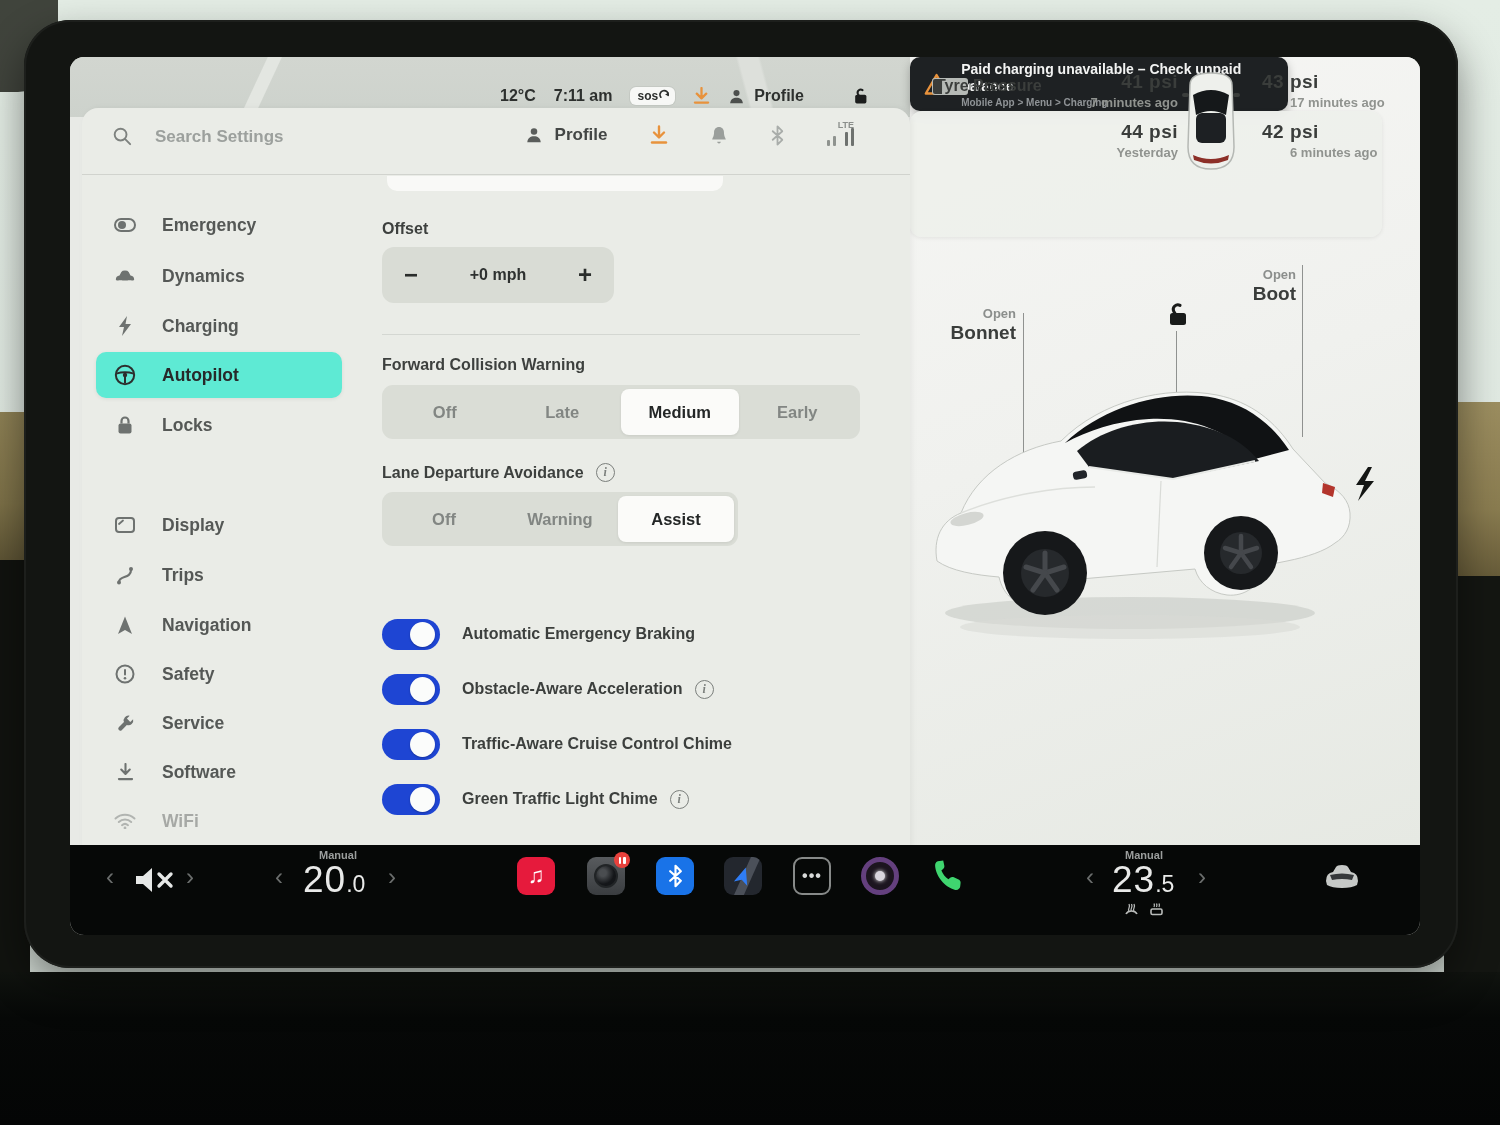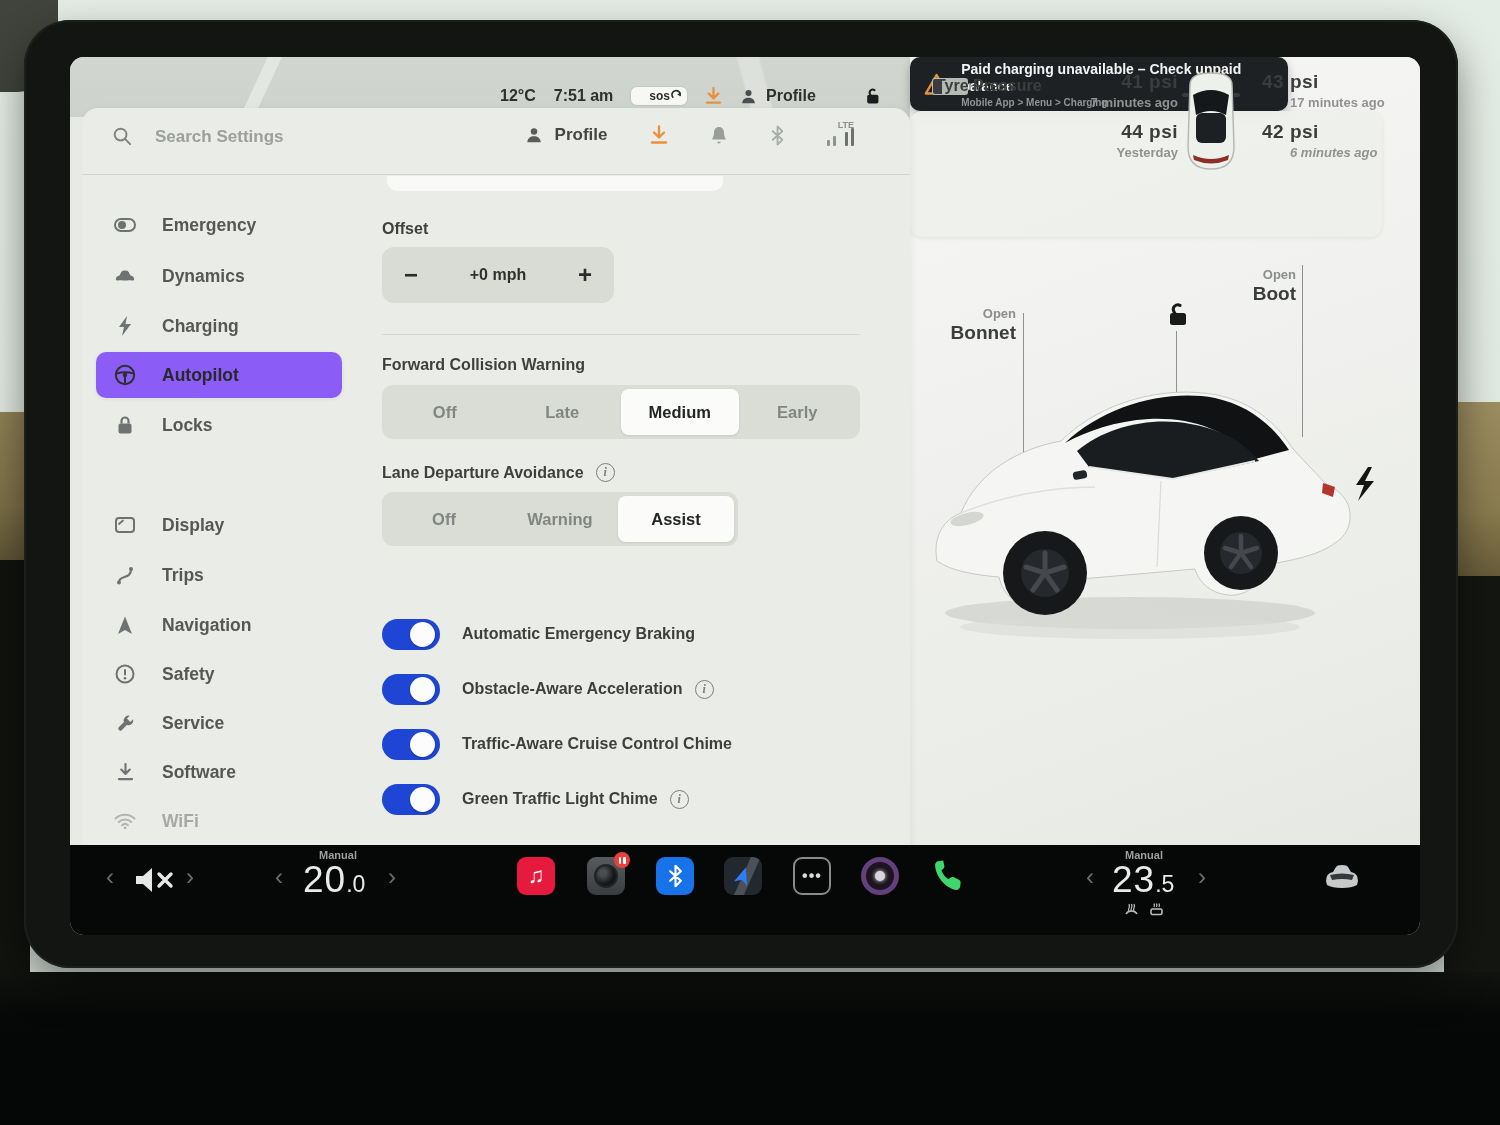--- a/index.html
+++ b/index.html
@@ -34,21 +34,21 @@
   
   .map-strip {
     left:0; top:0; width:840px; height:60px;
     background:linear-gradient(180deg,#d2d6d0 0%,#cdd2cc 100%);
   }
   .map-road1 { left:150px; top:0; width:90px; height:60px; background:linear-gradient(115deg,transparent 40%,#e3e6e1 41%,#e3e6e1 52%,transparent 53%); }
   .map-road2 { left:560px; top:0; width:260px; height:60px; background:linear-gradient(75deg,transparent 44%,#dde0db 45%,#dde0db 52%,transparent 53%); }
 
   .statusbar { left:430px; top:26px; height:26px; display:flex; align-items:center; gap:18px; color:#2d302e; font-size:16px; font-weight:700; }
   .statusbar .time { font-weight:700; }
-  .sos-badge { background:#f7f8f6; border-radius:6px; padding:2px 5px 2px 18px; font-size:12px; font-weight:800; color:#2c2f2d; display:flex; align-items:flex-start; gap:1px; box-shadow:0 0 0 1px rgba(0,0,0,.05); }
+  .sos-badge { background:#f7f8f6; border-radius:6px; padding:2px 5px 2px 7px; font-size:12px; font-weight:800; color:#2c2f2d; display:flex; align-items:flex-start; gap:1px; box-shadow:0 0 0 1px rgba(0,0,0,.05); }
   .profile-chip { display:flex; align-items:center; gap:9px; font-weight:700; }
 
   
   .right-panel {
     left:840px; top:0; width:510px; height:788px;
     background:linear-gradient(160deg,#f6f6f4 0%,#f0f1ee 45%,#e6e9e3 100%);
   }
   .battery-row { left:22px; top:20px; display:flex; align-items:center; gap:8px; }
   .battery-shell { width:36px; height:17px; border-radius:3px; background:#b6bab6; position:relative; }
   .battery-level { position:absolute; left:1px; top:1px; width:9px; height:15px; border-radius:2px 0 0 2px; background:#3a3d3b; }
@@ -96,21 +96,21 @@
   .card-header { position:absolute; left:0; top:0; width:100%; height:66px; }
   .search-wrap { position:absolute; left:30px; top:18px; display:flex; align-items:center; gap:22px; }
   .search-ph { font-size:17px; color:#9ca09d; font-weight:600; }
   .header-right { position:absolute; right:56px; top:16px; display:flex; align-items:center; gap:42px; }
   .hdr-profile { display:flex; align-items:center; gap:12px; font-size:17px; color:#434645; font-weight:700; }
   .hdr-divider { position:absolute; left:0; top:66px; width:100%; height:1px; background:rgba(60,64,60,.14); }
   .seg-remnant { position:absolute; left:305px; top:68px; width:336px; height:15px; background:#fbfbf9; border-radius:0 0 10px 10px; opacity:.85; }
 
   .side-item { position:absolute; left:14px; width:246px; height:46px; display:flex; align-items:center; gap:26px; padding-left:18px; border-radius:10px; color:#595d5b; }
   .side-item .lbl { font-size:17.5px; font-weight:700; color:#555856; }
-  .side-item.sel { background:#8b5cf6; box-shadow:0 1px 4px rgba(0,0,0,.07); }
+  .side-item.sel { background:#5eead4; box-shadow:0 1px 4px rgba(0,0,0,.07); }
   .side-item.sel .lbl { color:#27292a; font-weight:700; }
   .side-item.faded { opacity:.45; }
   .sicon { width:22px; display:flex; justify-content:center; color:#6e7270; }
   .side-item.sel .sicon { color:#2c2f2e; }
 
   .main-label { position:absolute; font-size:16px; font-weight:700; color:#3d403e; }
   .stepper {
     position:absolute; left:300px; top:139px; width:232px; height:56px;
     background:#d9dcd5; border-radius:12px;
     display:flex; align-items:center; justify-content:space-between; padding:0 22px;
@@ -169,21 +169,21 @@
 
 <div class="abs screen">
 <div class="abs display">
 
   <div class="abs map-strip">
     <div class="abs map-road1"></div>
     <div class="abs map-road2"></div>
   </div>
   <div class="abs statusbar">
     <span>12°C</span>
-    <span class="time">7:51 am</span>
+    <span class="time">7:11 am</span>
     <span class="sos-badge">
       <span>sos</span>
       <svg width="11" height="11" viewBox="0 0 12 12">
             <path d="M2,9 A4.5,4.5 0 1 1 10,7" fill="none" stroke="#2c2f2d" stroke-width="1.8" stroke-linecap="round"></path>
             <path d="M10.5,3.5 L10.2,7.4 L6.6,6.2 Z" fill="#2c2f2d"></path>
           </svg>
     </span>
     <svg width="17" height="18" viewBox="0 0 18 19">
           <path d="M9,1 V11 M4,7 L9,12 L14,7" fill="none" stroke="#e8923c" stroke-width="2.4" stroke-linecap="round" stroke-linejoin="round"></path>
           <path d="M2,16.5 H16" stroke="#e8923c" stroke-width="2.4" stroke-linecap="round"></path>
@@ -276,21 +276,21 @@
 
     <div class="tyre-card">
       <div class="tyre-title">Tyre Pressure</div>
       <div class="psi tyre-val-left" style="top:14px;">41 psi</div>
       <div class="ago tyre-ago-left" style="top:38px;">7 minutes ago</div>
       <div class="psi tyre-val-left" style="top:64px;">44 psi</div>
       <div class="ago tyre-ago-left" style="top:88px;">Yesterday</div>
       <div class="psi tyre-val-right" style="top:14px;">43 psi</div>
       <div class="ago tyre-ago-right" style="top:38px;">17 minutes ago</div>
       <div class="psi tyre-val-right" style="top:64px;">42 psi</div>
-      <div class="ago tyre-ago-right" style="top:88px;font-style:italic;">6 minutes ago</div>
+      <div class="ago tyre-ago-right" style="top:88px;">6 minutes ago</div>
       <svg class="topcar" viewBox="0 0 66 104">
         <path d="M12,16 Q12,4 33,4 Q54,4 54,16 L56,78 Q56,100 33,100 Q10,100 10,78 Z" fill="#eef0ec" stroke="#b5b8b4" stroke-width="1.5"></path>
         <path d="M15,26 Q33,16 51,26 L48,46 Q33,38 18,46 Z" fill="#15181a"></path>
         <rect x="18" y="44" width="30" height="30" rx="6" fill="#1d2023"></rect>
         <rect x="4" y="24" width="7" height="4" rx="2" fill="#3a3d3b"></rect>
         <rect x="55" y="24" width="7" height="4" rx="2" fill="#3a3d3b"></rect>
         <path d="M15,86 Q33,94 51,86 L50,91 Q33,98 16,91 Z" fill="#8c2f28"></path>
       </svg>
     </div>
   </div>

